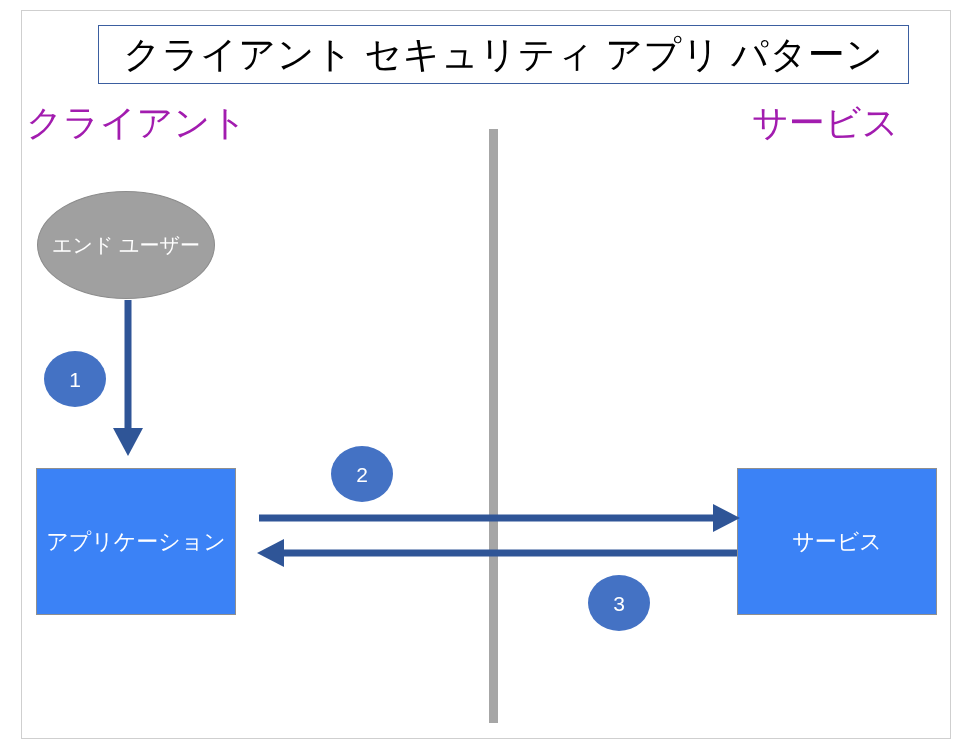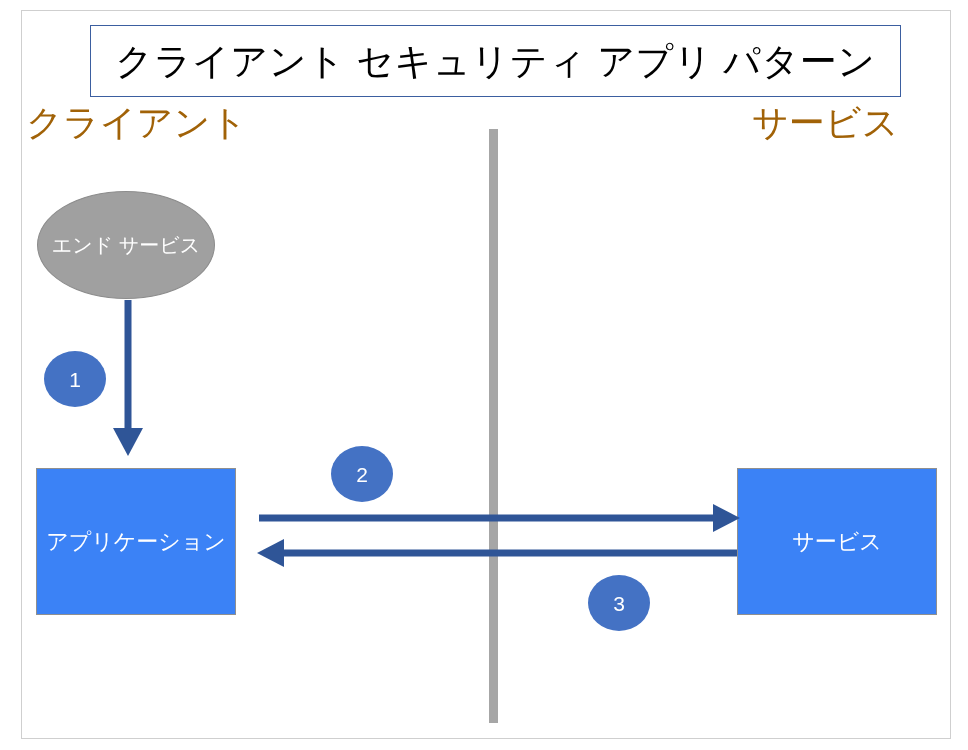--- a/index.html
+++ b/index.html
@@ -26,43 +26,43 @@
     top: 10px;
     width: 930px;
     height: 729px;
     border: 1px solid #cfcfcf;
     box-sizing: border-box;
     background: transparent;
   }
   
   .title-box {
     position: absolute;
-    left: 90px;
+    left: 98px;
     top: 25px;
     width: 811px;
-    height: 72px;
+    height: 59px;
     border: 1.5px solid #3b5ea0;
     box-sizing: border-box;
     display: flex;
     align-items: center;
     justify-content: center;
     background: #ffffff;
   }
   .title-text {
     font-size: 37px;
     line-height: 1;
     color: #000000;
     white-space: nowrap;
     letter-spacing: 0.5px;
   }
   
   .col-header {
     position: absolute;
     font-size: 36px;
-    color: #a16207;
+    color: #a21caf;
     white-space: nowrap;
     line-height: 1;
   }
   .col-header.client { left: 26px; top: 105px; }
   .col-header.service { left: 752px; top: 105px; }
 
   
   .divider {
     position: absolute;
     left: 489px;
@@ -150,21 +150,21 @@
   <div class="title-box">
     <span class="title-text">クライアント セキュリティ アプリ パターン</span>
   </div>
 
   <div class="col-header client">クライアント</div>
   <div class="col-header service">サービス</div>
 
   <div class="divider"></div>
 
   <div class="shape-ellipse">
-    <span class="label">エンド サービス</span>
+    <span class="label">エンド ユーザー</span>
   </div>
 
   <div class="shape-rect app">
     <span class="label">アプリケーション</span>
   </div>
 
   <div class="shape-rect service">
     <span class="label">サービス</span>
   </div>
 

